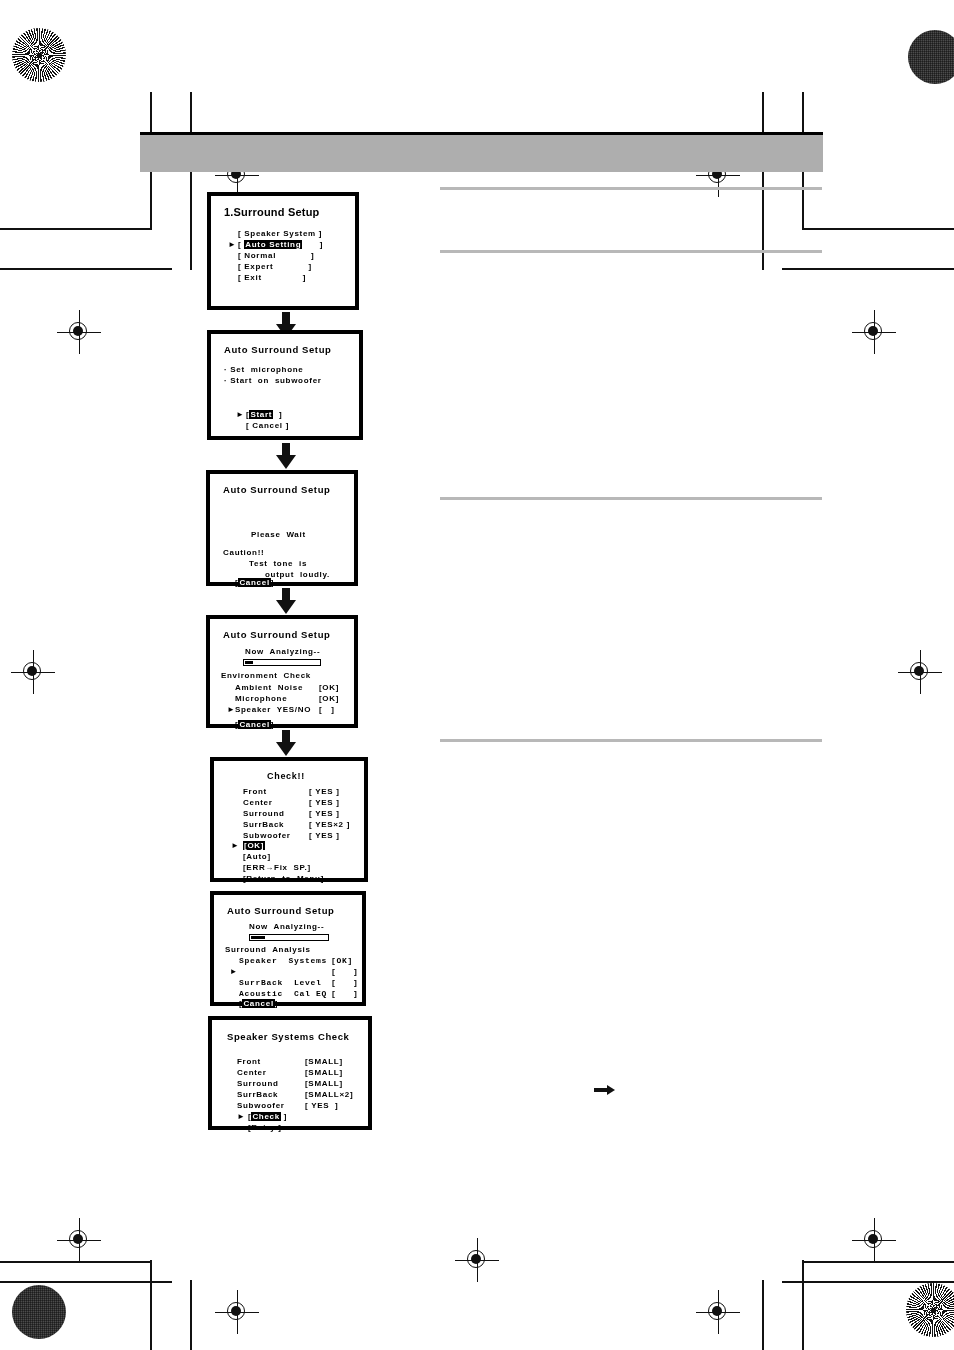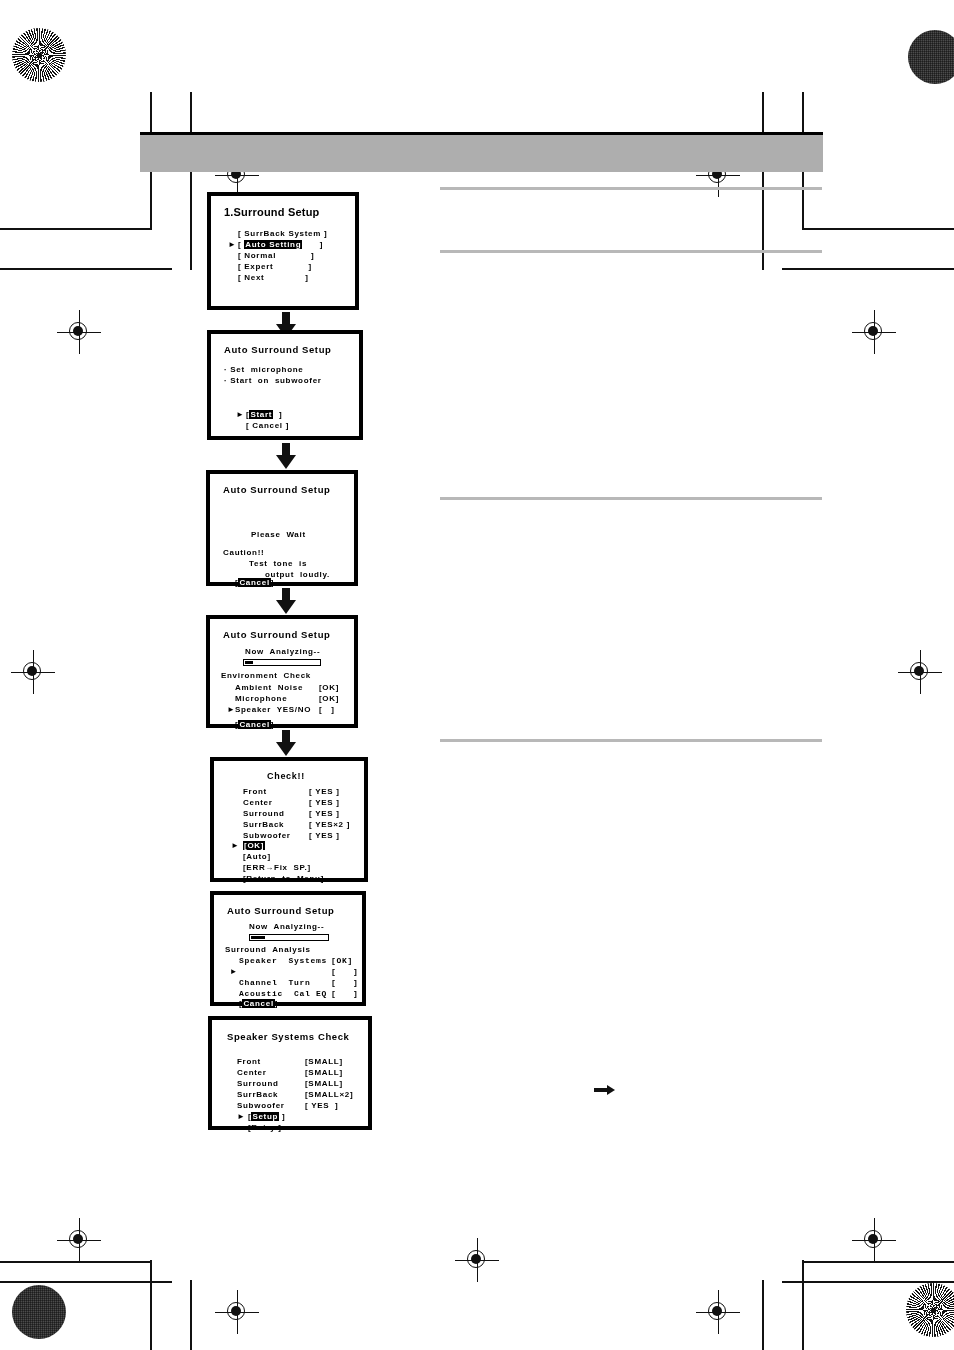--- a/index.html
+++ b/index.html
@@ -172,25 +172,25 @@
 
 <div class="arrow-right" style="left:594px;top:1085px;">
   <div class="shaft"></div>
     <div class="head"></div>
 </div>
 
 <div class="osd" style="left:207px;top:192px;width:152px;height:118px;">
   <div class="osd-inner">
     <div class="osd-title big" style="position:absolute;left:10px;top:7px;">1.Surround Setup</div>
     <div style="position:absolute;left:14px;top:29px;">
-      <div class="row"><span style="display:inline-block;width:10px;"></span><span>[ SurrBack System ]</span></div>
+      <div class="row"><span style="display:inline-block;width:10px;"></span><span>[ Speaker System ]</span></div>
       <div class="row"><span class="cur" style="display:inline-block;width:10px;">►</span>[&nbsp;<span class="inv">Auto Setting</span>&nbsp;&nbsp;&nbsp;&nbsp;&nbsp;&nbsp;]</div>
       <div class="row"><span style="display:inline-block;width:10px;"></span><span>[ Normal            ]</span></div>
       <div class="row"><span style="display:inline-block;width:10px;"></span><span>[ Expert            ]</span></div>
-      <div class="row"><span style="display:inline-block;width:10px;"></span><span>[ Next              ]</span></div>
+      <div class="row"><span style="display:inline-block;width:10px;"></span><span>[ Exit              ]</span></div>
     </div>
   </div>
 </div>
 
 <div class="arrow-down" style="left:276px;top:312px;">
   <div class="shaft"></div>
     <div class="head"></div>
 </div>
 
 <div class="osd" style="left:207px;top:330px;width:156px;height:110px;">
@@ -273,35 +273,35 @@
   <div class="osd-inner">
     <div class="osd-title" style="position:absolute;left:10px;top:7px;">Auto  Surround  Setup</div>
     <div class="row" style="position:absolute;left:32px;top:23px;">Now  Analyzing--</div>
     <div class="pbar" style="position:absolute;left:32px;top:36px;width:80px;">
       <i style="width:14px;"></i>
     </div>
     <div class="row" style="position:absolute;left:8px;top:46px;">Surround  Analysis</div>
     <div style="position:absolute;left:14px;top:57px;font-family:Liberation Mono, monospace;">
       <div class="row"><span style="display:inline-block;width:8px;"></span><span style="display:inline-block;width:92px;">Speaker  Systems</span><span>[OK]</span></div>
       <div class="row"><span class="cur" style="display:inline-block;width:8px;">►</span><span style="display:inline-block;width:92px;"></span><span>[   ]</span></div>
-      <div class="row"><span style="display:inline-block;width:8px;"></span><span style="display:inline-block;width:92px;">Channel  Turn</span><span>[   ]</span></div>
+      <div class="row"><span style="display:inline-block;width:8px;"></span><span style="display:inline-block;width:92px;">SurrBack  Level</span><span>[   ]</span></div>
       <div class="row"><span style="display:inline-block;width:8px;"></span><span style="display:inline-block;width:92px;">Acoustic  Cal EQ</span><span>[   ]</span></div>
     </div>
     <div class="row" style="position:absolute;left:22px;top:100px;">[<span class="inv">Cancel</span>]</div>
   </div>
 </div>
 
 <div class="osd" style="left:208px;top:1016px;width:164px;height:114px;">
   <div class="osd-inner">
     <div class="osd-title" style="position:absolute;left:12px;top:8px;">Speaker  Systems  Check</div>
     <div style="position:absolute;left:22px;top:33px;">
       <div class="row"><span style="display:inline-block;width:68px;">Front</span><span>[SMALL]</span></div>
       <div class="row"><span style="display:inline-block;width:68px;">Center</span><span>[SMALL]</span></div>
       <div class="row"><span style="display:inline-block;width:68px;">Surround</span><span>[SMALL]</span></div>
       <div class="row"><span style="display:inline-block;width:68px;">SurrBack</span><span>[SMALL×2]</span></div>
       <div class="row"><span style="display:inline-block;width:68px;">Subwoofer</span><span>[ YES  ]</span></div>
     </div>
     <div style="position:absolute;left:22px;top:88px;">
-      <div class="row"><span class="cur" style="display:inline-block;width:11px;">►</span>[<span class="inv">Setup</span>&nbsp;]</div>
+      <div class="row"><span class="cur" style="display:inline-block;width:11px;">►</span>[<span class="inv">Check</span>&nbsp;]</div>
       <div class="row"><span style="display:inline-block;width:11px;"></span><span>[Retry ]</span></div>
     </div>
   </div>
 </div>
 
 </body></html>

